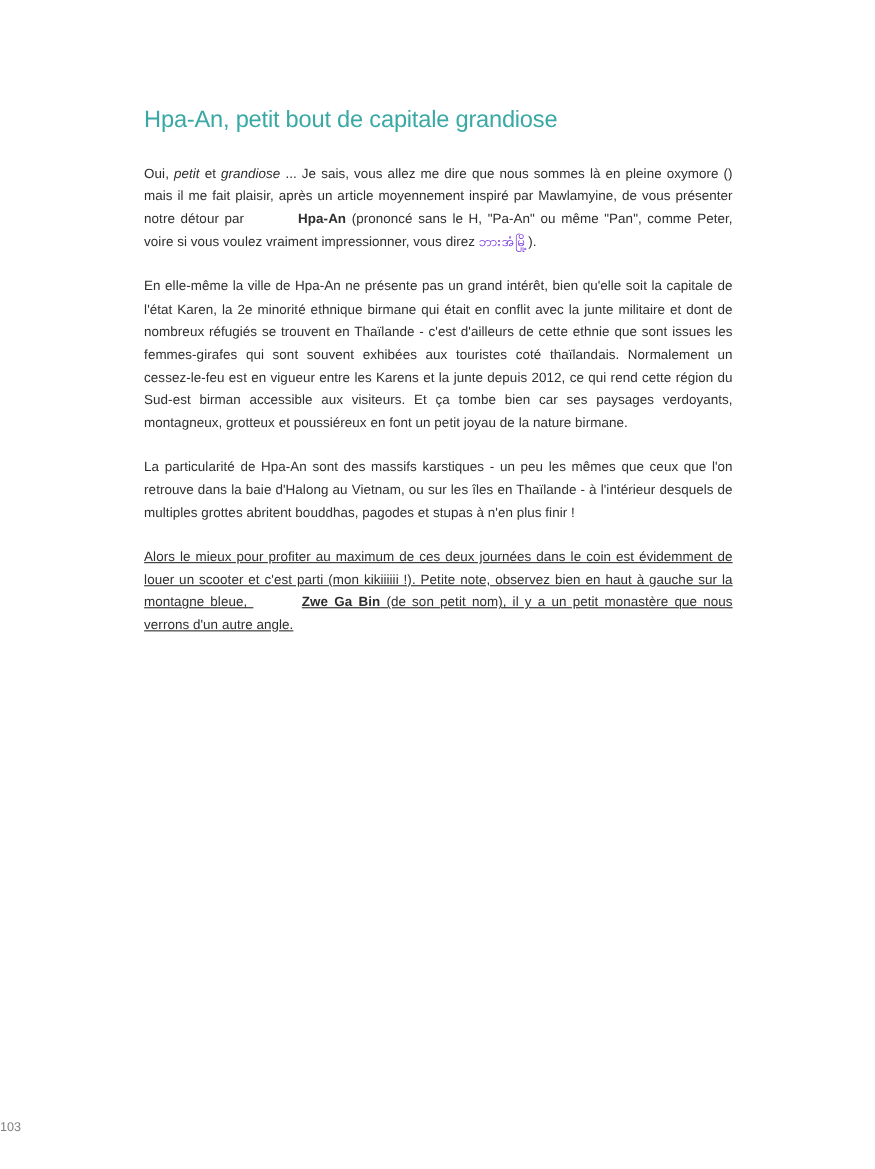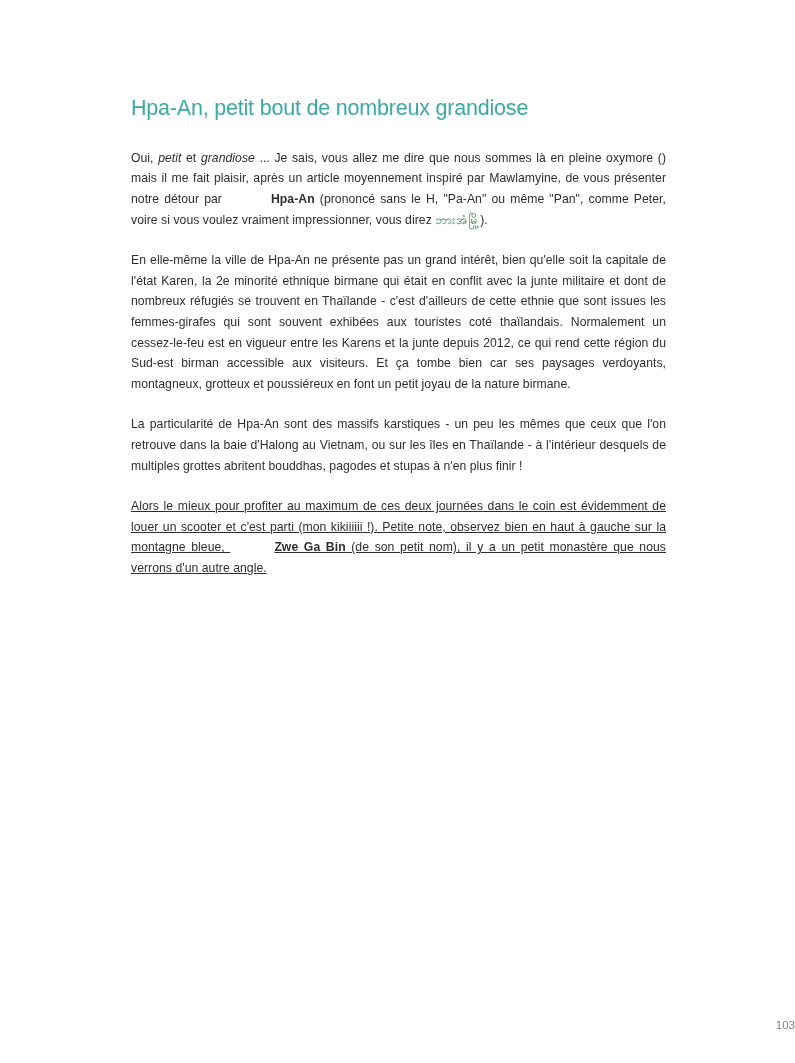--- a/index.html
+++ b/index.html
@@ -49,41 +49,41 @@
     text-decoration: underline;
   }
   em {
   }
   strong {
     font-weight: bold;
     padding-left: 44px;
   }
   .burmese {
     font-family: Liberation Sans, sans-serif;
-    color: #15803d;
+    color: #6d28d9;
     letter-spacing: 1px;
     margin-top: 39px;
   }
   .pagenum {
     position: absolute;
     left: 0;
     top: 1019px;
     width: 795px;
-    text-align: right;
+    text-align: left;
     font-size: 11.5px;
     color: #808080;
   }
 </style>
 </head>
 <body>
 
 <div class="page">
   <div class="content">
 
-    <h1 class="title">Hpa-An, petit bout de nombreux grandiose</h1>
+    <h1 class="title">Hpa-An, petit bout de capitale grandiose</h1>
 
     <p class="para"><span>Oui, </span><em>petit</em><span> et </span><em>grandiose</em><span> ... Je sais, vous allez me dire que nous sommes là en pleine oxymore () mais il me fait plaisir, après un article moyennement inspiré par Mawlamyine, de vous présenter notre détour par </span><strong>Hpa-An</strong><span>  (prononcé sans le H, "Pa-An" ou même "Pan", comme Peter, voire si vous voulez vraiment impressionner, vous direz </span><span class="burmese">ဘားအံမြို့</span><span>).</span></p>
 
     <p class="para">En elle-même la ville de Hpa-An ne présente pas un grand intérêt, bien qu'elle soit la capitale de l'état Karen, la 2e minorité ethnique birmane qui était en conflit avec la junte militaire et dont de nombreux réfugiés se trouvent en Thaïlande - c'est d'ailleurs de cette ethnie que sont issues les femmes-girafes qui sont souvent exhibées aux touristes coté thaïlandais. Normalement un cessez-le-feu est en vigueur entre les Karens et la junte depuis 2012, ce qui rend cette région du Sud-est birman accessible aux visiteurs. Et ça tombe bien car ses paysages verdoyants, montagneux, grotteux et poussiéreux en font un petit joyau de la nature birmane.</p>
 
     <p class="para">La particularité de Hpa-An sont des massifs karstiques - un peu les mêmes que ceux que l'on retrouve dans la baie d'Halong au Vietnam, ou sur les îles en Thaïlande - à l'intérieur desquels de multiples grottes abritent bouddhas, pagodes et stupas à n'en plus finir !</p>
 
     <p class="para"><span>Alors le mieux pour profiter au maximum de ces deux journées dans le coin est évidemment de louer un scooter et c'est parti (mon kikiiiiii !). Petite note, observez bien en haut à gauche sur la montagne bleue, </span><strong>Zwe Ga Bin</strong><span> (de son petit nom), il y a un petit monastère que nous verrons d'un autre angle.</span></p>
 
   </div>

